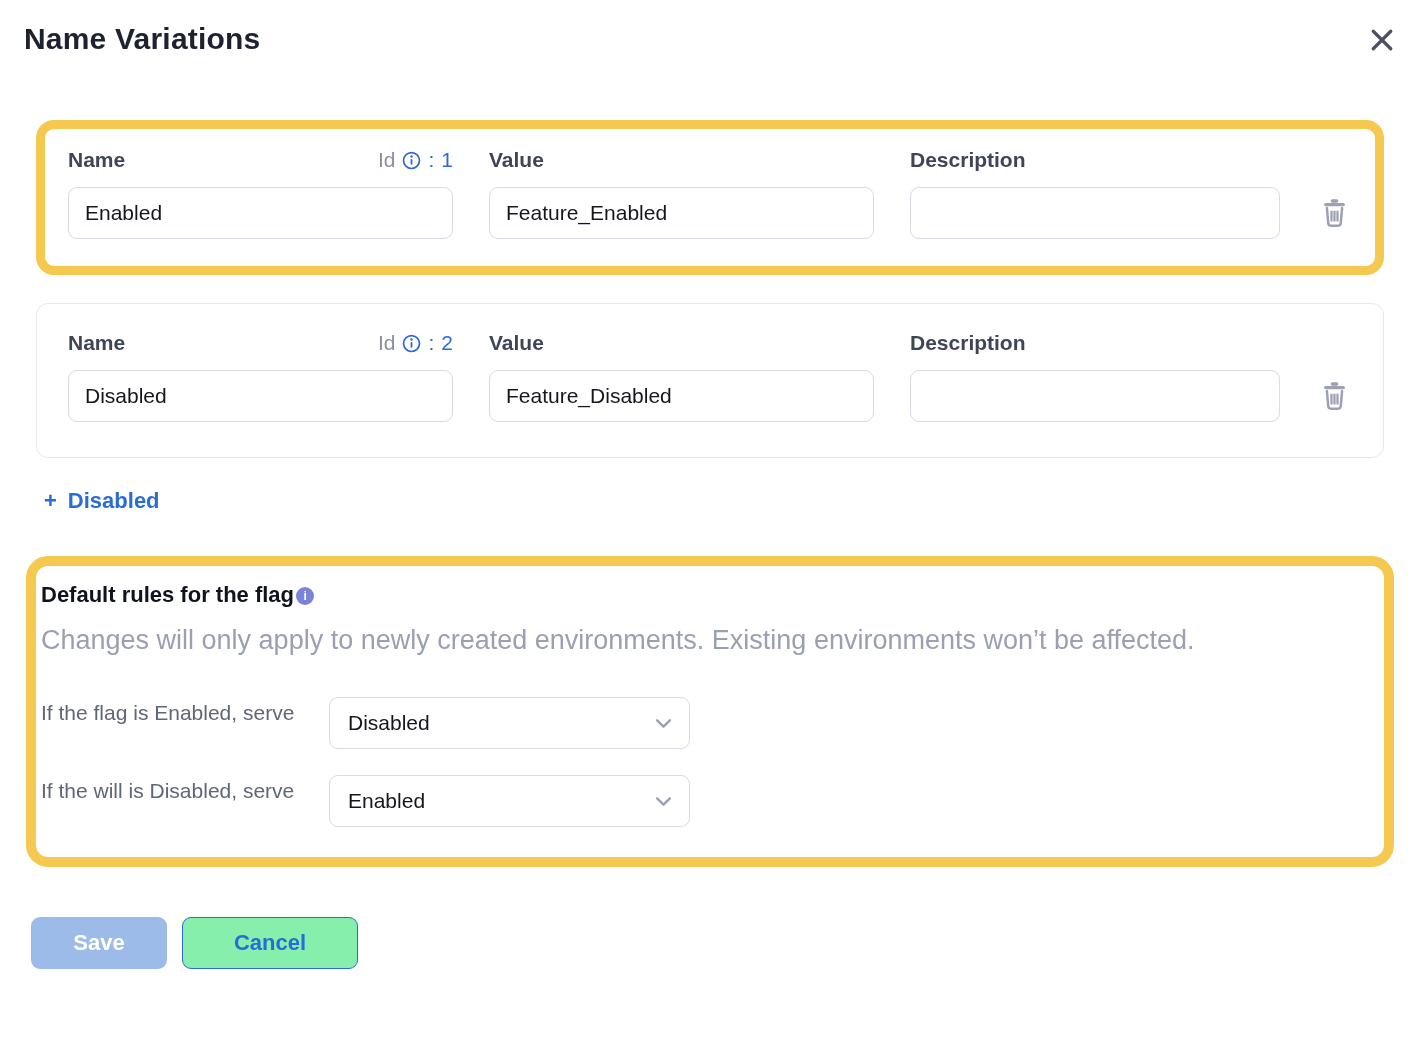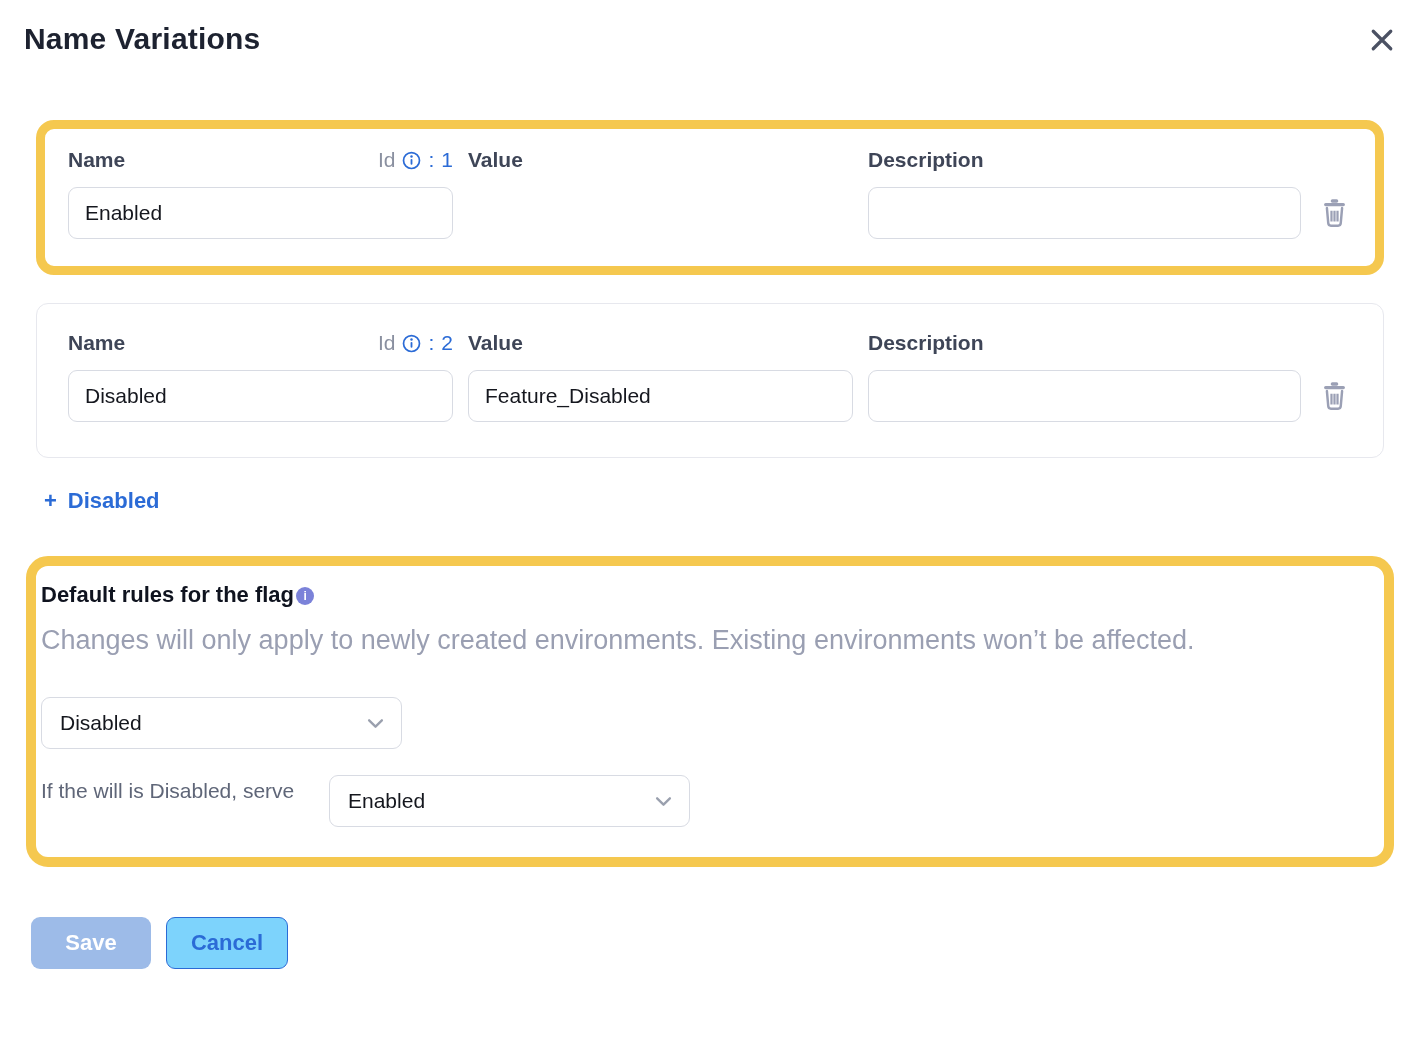--- a/index.html
+++ b/index.html
@@ -29,21 +29,21 @@
   .close-btn{
     position:absolute;top:22px;right:20px;width:36px;height:36px;
     display:flex;align-items:center;justify-content:center;
     background:transparent;border:none;cursor:pointer;
   }
 
   .variations{margin:64px 36px 0;display:flex;flex-direction:column;gap:28px;}
   .vcard{background:#fff;}
   .vcard.highlighted{border:9px solid var(--yellow);border-radius:18px;padding:17px 23px 27px;}
   .vcard.normal{border:1px solid var(--card-border);border-radius:12px;padding:25px 31px 35px;}
-  .vrow{display:flex;gap:15px;align-items:flex-start;}
+  .vrow{display:flex;gap:36px;align-items:flex-start;}
   .field{display:flex;flex-direction:column;}
   .field.f-name,.field.f-value{flex:0 0 385px;}
   .field.f-desc{flex:1 1 auto;}
   .field-head{display:flex;justify-content:space-between;align-items:center;height:28px;margin-bottom:13px;}
   .flabel{font-size:21px;font-weight:600;color:var(--label-dark);}
   .id-group{display:flex;align-items:center;gap:7px;font-size:21px;}
   .id-label{color:var(--gray-id);}
   .id-colon{color:var(--blue);}
   .id-num{color:var(--blue);}
   .text-input{
@@ -77,22 +77,22 @@
   .rule-row.first{margin-top:41px;}
   .rule-label{flex:0 0 288px;font-size:21px;color:var(--gray-rule);line-height:32px;}
   .rule-select{
     width:361px;height:52px;border:1px solid var(--input-border);border-radius:9px;
     display:flex;align-items:center;justify-content:space-between;
     padding:0 17px 0 18px;font-size:21px;color:#15171E;background:#fff;cursor:pointer;
   }
 
   .footer{margin:50px 0 0 31px;display:flex;gap:15px;}
   .btn{height:52px;border-radius:9px;font-family:inherit;font-size:22px;font-weight:700;cursor:pointer;}
-  .btn-save{width:120px;background:var(--save-bg);color:#fff;border:none;}
-  .btn-cancel{width:122px;background:#7dd3fc;color:var(--blue);border:1px solid var(--blue);}
+  .btn-save{width:136px;background:var(--save-bg);color:#fff;border:none;}
+  .btn-cancel{width:176px;background:#86efac;color:var(--blue);border:1px solid var(--blue);}
 </style>
 </head>
 <body>
 
 
 
 <div class="dialog-header">
   <div class="dialog-title">Name Variations</div>
   <button class="close-btn">
     <span style="display:flex;">
@@ -123,20 +123,21 @@
             <span class="id-num">1</span>
           </span>
         </div>
         <input class="text-input" type="text" value="Enabled" style="">
       </div>
 
       <div class="field f-value">
         <div class="field-head">
           <span class="flabel">Value</span>
         </div>
+        <input class="text-input" type="text" value="Feature_Enabled" style="">
       </div>
 
       <div class="field f-desc">
         <div class="field-head">
           <span class="flabel">Description</span>
         </div>
         <input class="text-input" type="text" value="" style="">
       </div>
 
       <div class="trash-col">
@@ -211,20 +212,21 @@
 </button>
 
 <div class="rules-card">
   <div class="rules-title-row">
     <span class="rules-title">Default rules for the flag</span>
     <span class="info-filled">i</span>
   </div>
   <div class="rules-note">Changes will only apply to newly created environments. Existing environments won’t be affected.</div>
 
   <div class="rule-row first">
+    <div class="rule-label">If the flag is Enabled, serve</div>
     <div class="rule-select" role="listbox">
       <span>Disabled</span>
       <span style="display:flex;">
         <svg width="17" height="11" viewBox="0 0 16 10" fill="none" stroke="#9AA0AE" stroke-width="2.2" stroke-linecap="round" stroke-linejoin="round">
             <path d="M2 2 L8 8 L14 2"></path>
           </svg>
       </span>
     </div>
   </div>
 

